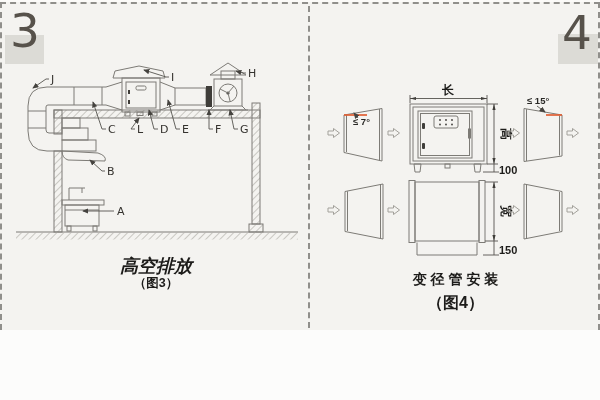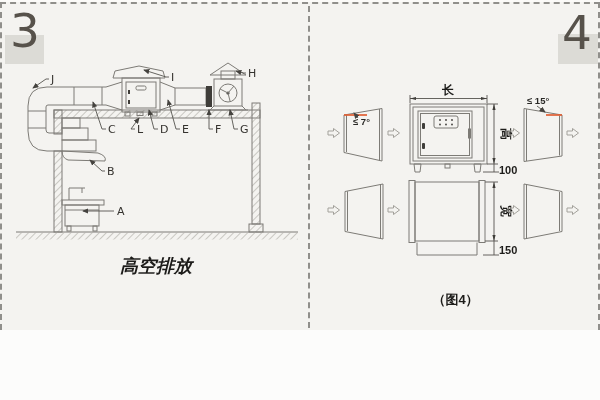--- a/index.html
+++ b/index.html
@@ -17,21 +17,21 @@
   .num-sq{position:absolute;background:#dcdbd6;}
   .fig-num{position:absolute;font-family:"DejaVu Sans","Liberation Sans",sans-serif;
            font-size:47px;font-weight:400;color:#57524b;line-height:1;}
   
   .caption{position:absolute;left:0;width:100%;text-align:center;color:#1d1c1a;font-weight:bold;}
   .caption3{top:254px;}
   .caption3 .c1,.caption3 .c2{font-size:18px;line-height:17px;font-style:italic;}
   .caption3 .c3{font-size:12.5px;line-height:17px;}
   .caption4{top:266px;}
   .caption4 .c1{font-size:14px;line-height:18px;}
-  .caption4 .c2{font-size:13px;line-height:18px;margin-top:21px;}
+  .caption4 .c2{font-size:16px;line-height:18px;margin-top:6px;}
   
   .fig-svg{position:absolute;left:0;top:0;}
   .ln{stroke:#7d7b76;stroke-width:1;fill:none;}
   .lead{stroke:#55534e;stroke-width:0.9;fill:none;}
   .hatchy{fill:url(#hatch3);stroke:#7d7b76;stroke-width:1;}
   .dark{fill:#3f3d39;stroke:none;}
   .lbl{font:11px "DejaVu Sans","Liberation Sans",sans-serif;fill:#34322e;}
   .dim{font:bold 11px "Liberation Sans","DejaVu Sans",sans-serif;fill:#1d1c1a;}
   .cjk{font:bold 12px "Liberation Sans","DejaVu Sans",sans-serif;fill:#1d1c1a;}
   .ang{font:bold 9.5px "Liberation Sans","DejaVu Sans",sans-serif;fill:#2a2926;}
@@ -162,20 +162,21 @@
           <line class="lead" x1="100" y1="167" x2="88" y2="156" marker-end="url(#arr3)"></line>
           <text class="lbl" x="105" y="171">B</text>
 
           <line class="lead" x1="112" y1="207" x2="81" y2="207" marker-end="url(#arr3)"></line>
           <text class="lbl" x="115" y="211">A</text>
         </g>
       </svg>
 
       <div class="caption caption3">
         <div class="c1">高空排放</div>
+        <div class="c3">（图3）</div>
       </div>
     </div>
 
     <div class="divider"></div>
 
     <div class="panel panel-right">
       <div class="num-sq" style="left:247px;top:30px;width:40px;height:30px"></div>
       <div class="fig-num" style="left:251px;top:5px">4</div>
 
       <svg class="fig-svg" width="289" height="328" viewBox="0 0 289 328">
@@ -284,20 +285,21 @@
 
         <g>
           <path class="flow" transform="translate(17,206)" d="M0,-2 h5.5 v-2.5 l6,4.5 l-6,4.5 v-2.5 h-5.5 z"></path>
           <path class="flow" transform="translate(77,206)" d="M0,-2 h5.5 v-2.5 l6,4.5 l-6,4.5 v-2.5 h-5.5 z"></path>
           <path class="flow" transform="translate(197,206)" d="M0,-2 h5.5 v-2.5 l6,4.5 l-6,4.5 v-2.5 h-5.5 z"></path>
           <path class="flow" transform="translate(256,206)" d="M0,-2 h5.5 v-2.5 l6,4.5 l-6,4.5 v-2.5 h-5.5 z"></path>
         </g>
       </svg>
 
       <div class="caption caption4">
+        <div class="c1">变 径 管 安 装</div>
         <div class="c2">（图4）</div>
       </div>
     </div>
   </div>
 
   <div class="legend">
     
 
     
 

